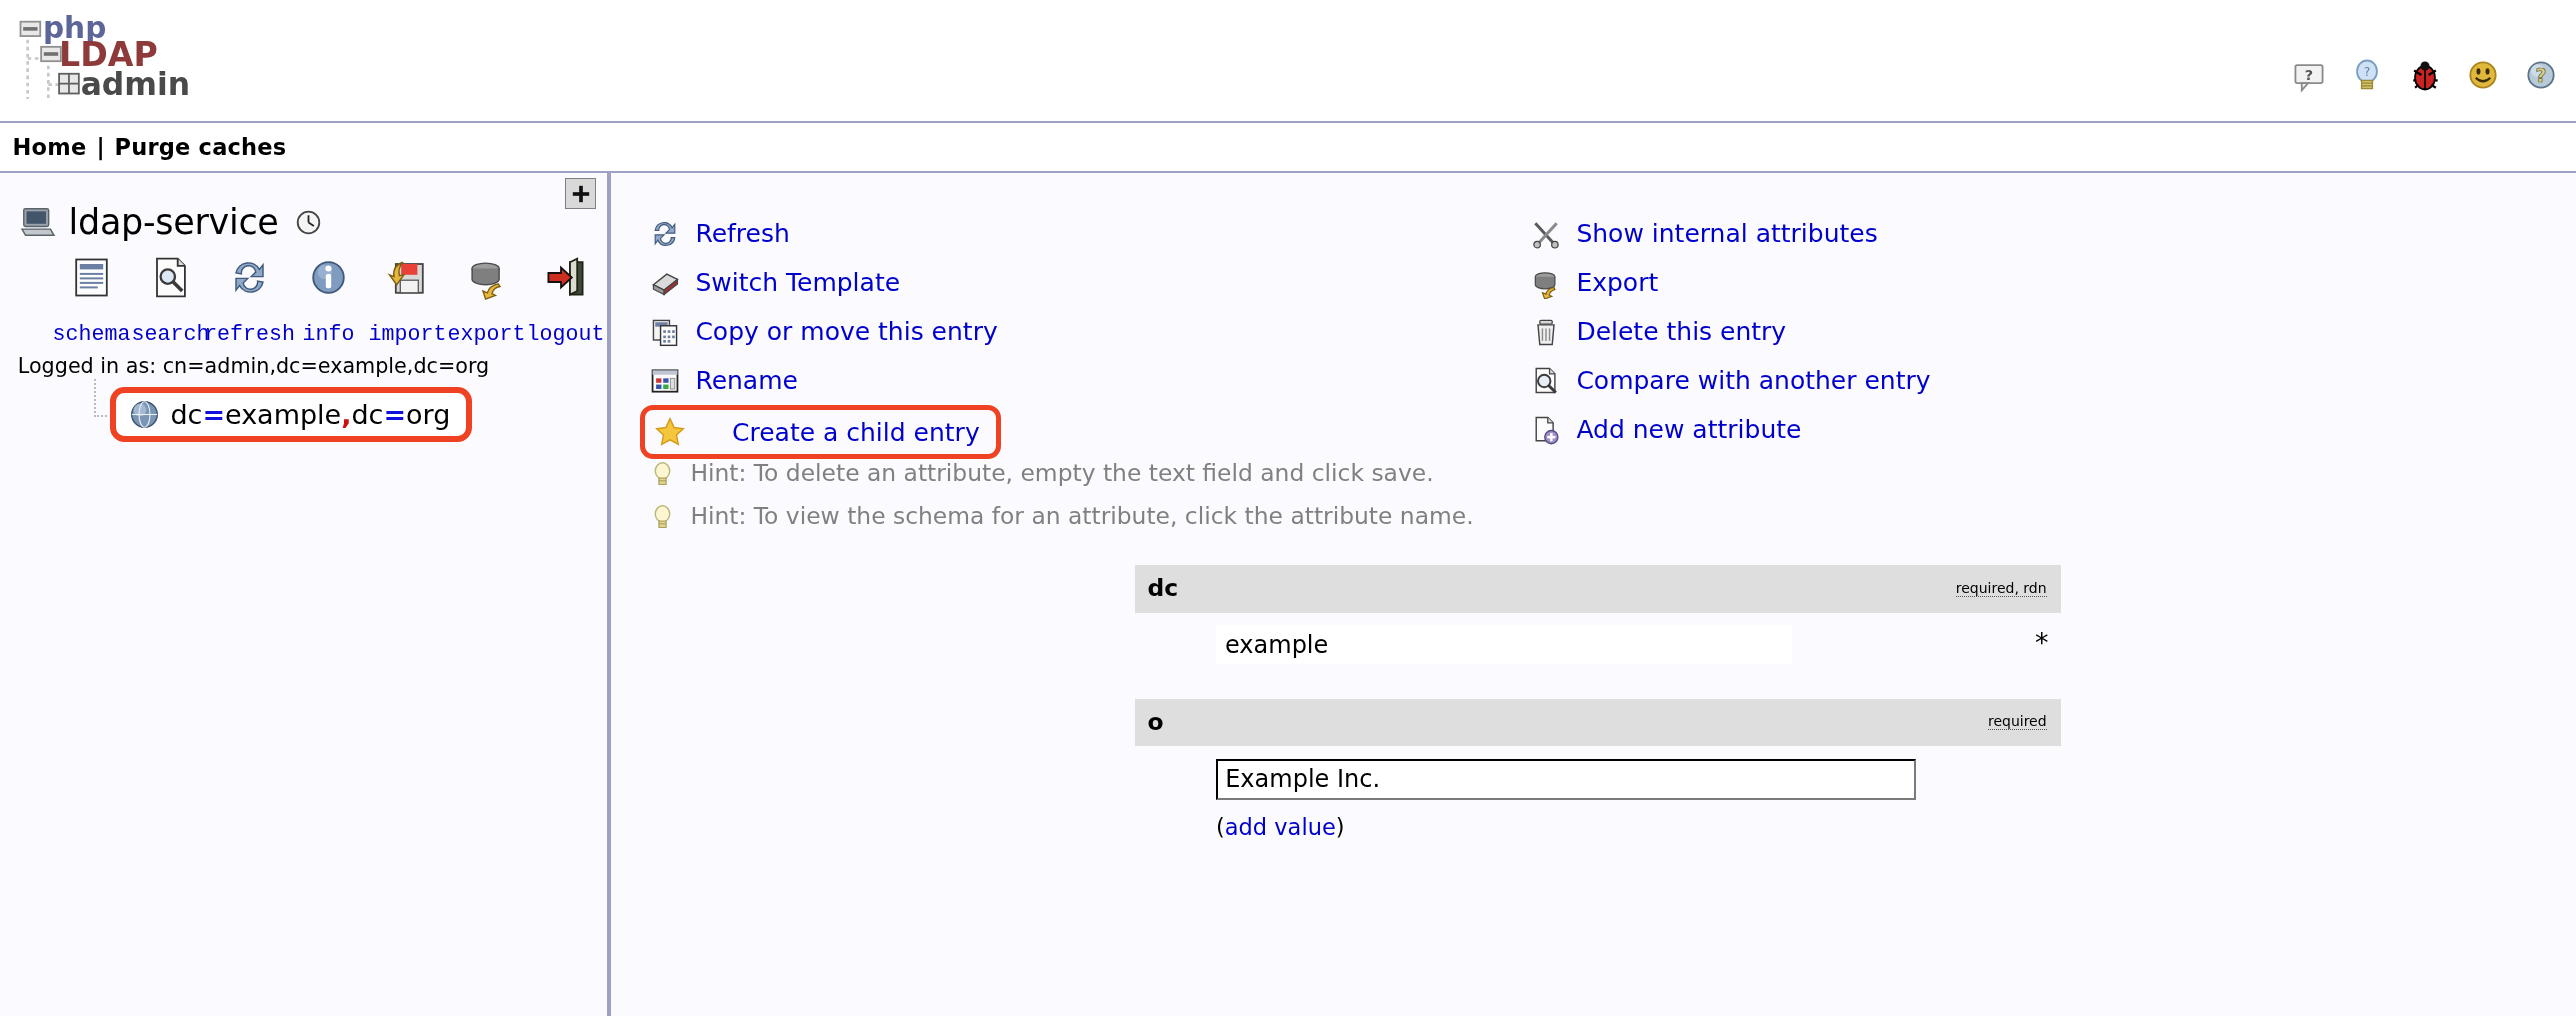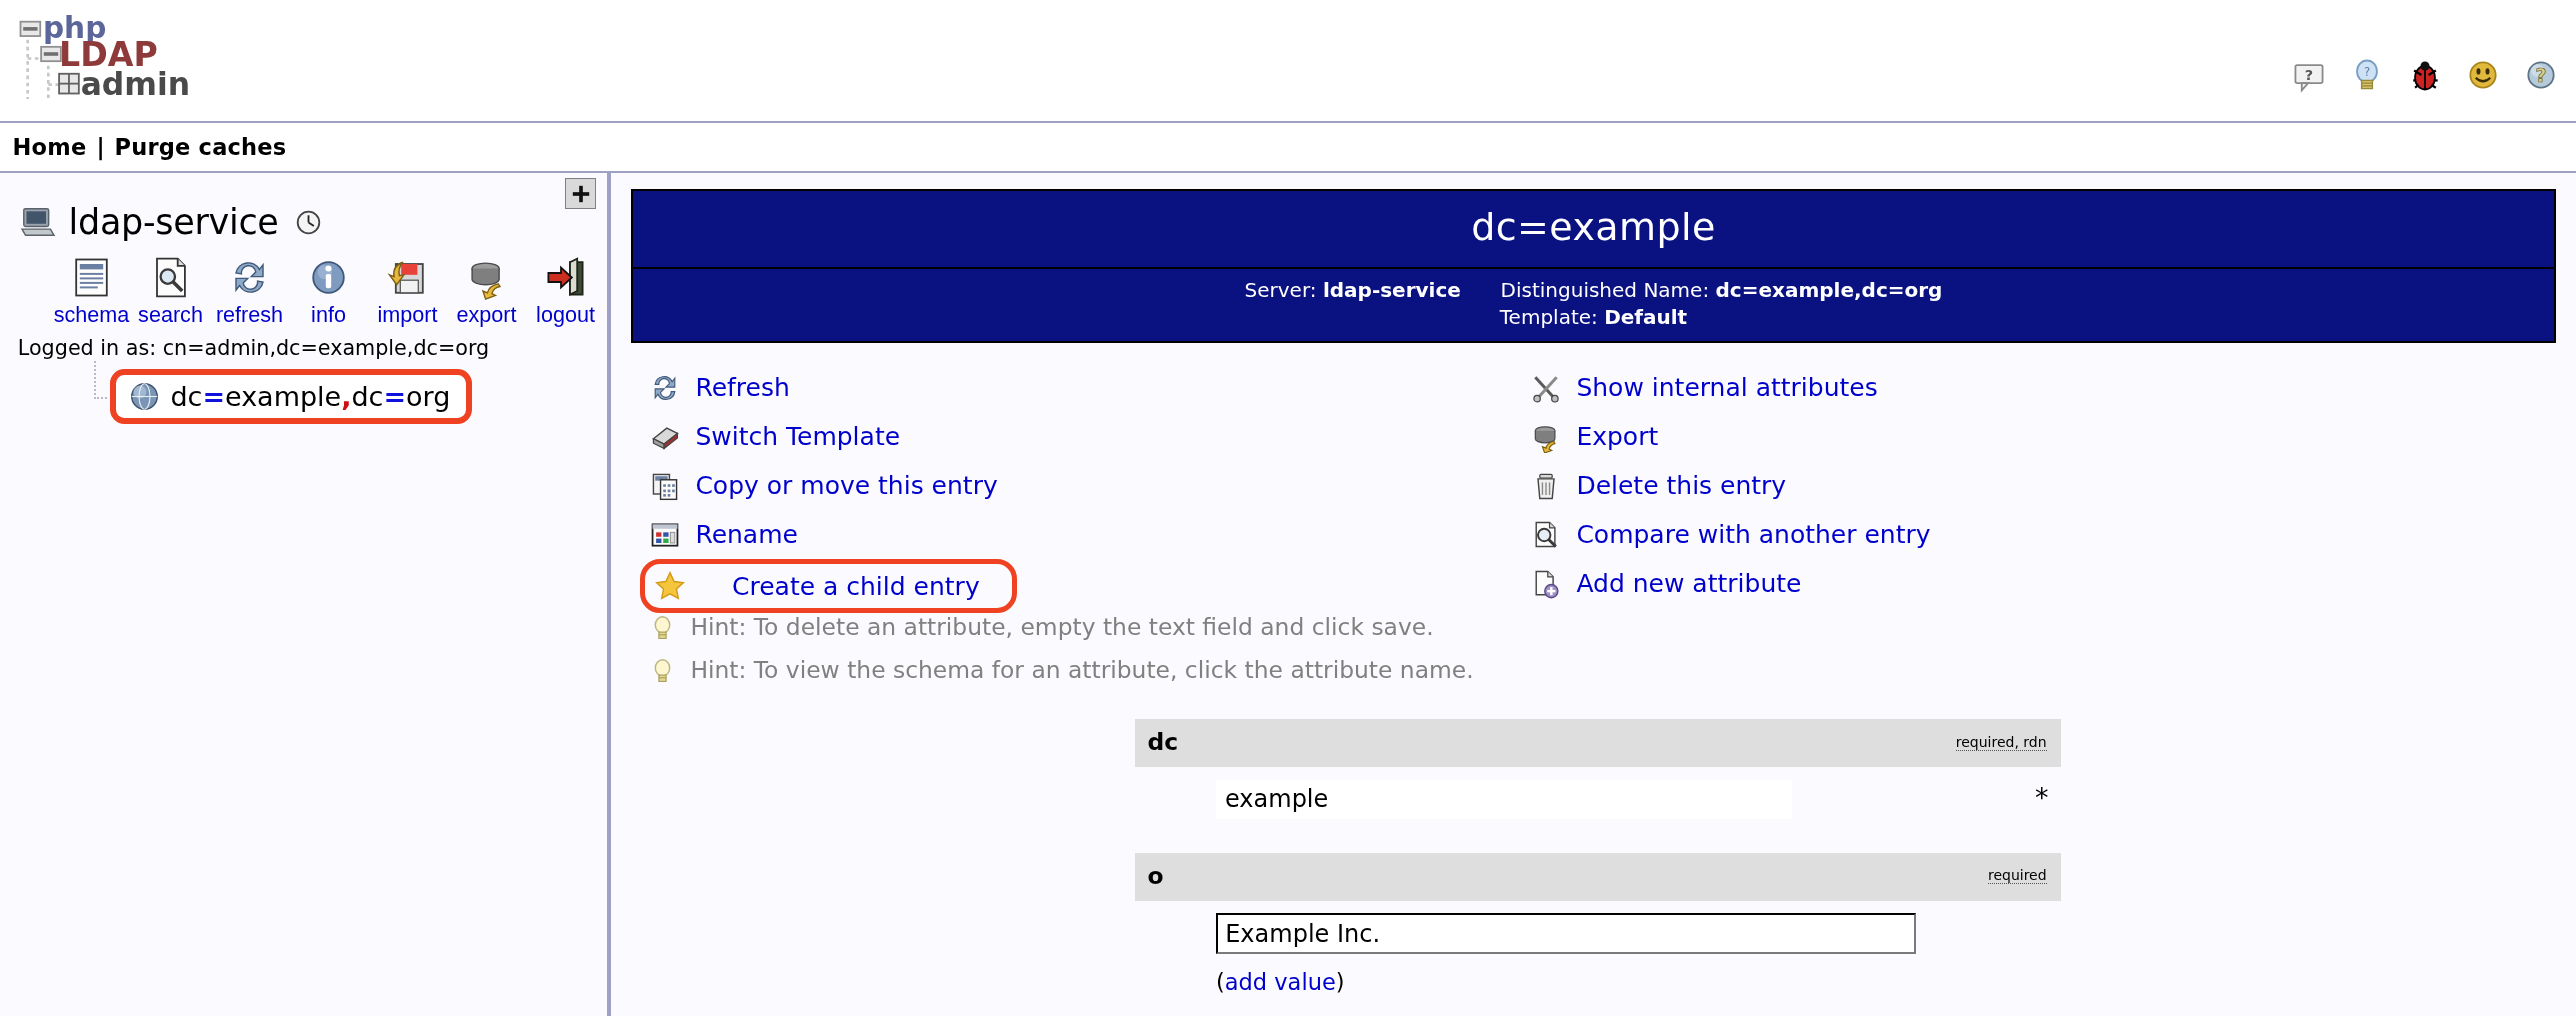--- a/index.html
+++ b/index.html
@@ -108,24 +108,24 @@
   .iconbar .ib {
     width: 79px;
     display: flex;
     flex-direction: column;
     align-items: center;
     cursor: pointer;
     text-decoration: none;
   }
   .iconbar .ibimg { width: 45px; height: 45px; display: block; }
   .iconbar .iblabel {
-    margin-top: 2px;
+    margin-top: 22px;
     font-size: 21.6px;
     color: #0000cc;
-    font-family: Liberation Sans, sans-serif;
+    font-family: Liberation Mono, monospace;
   }
 
   .loggedin {
     margin-top: 8px;
     text-align: center;
     font-size: 20.7px;
     color: #000;
     padding-right: 100px;
   }
 
@@ -207,22 +207,22 @@
   .actrow .aimg { width: 32px; height: 32px; display: block; flex: 0 0 32px; }
   .actrow .alabel {
     font-size: 25px;
     color: #0000cc;
     text-decoration: none;
     white-space: nowrap;
     cursor: pointer;
   }
   .actrow.highlighted {
     border: 5.4px solid #ef4223;
-    border-radius: 20px;
-    padding: 0 32px 0 9px;
+    border-radius: 13px;
+    padding: 0 16px 0 9px;
     margin-left: -9px;
     height: 54px;
     display: inline-flex;
     width: max-content;
     gap: 46px;
   }
 
   .hintrow {
     display: flex;
     align-items: flex-start;
@@ -499,33 +499,20 @@
             <line x1="3" y1="17" x2="31" y2="17" stroke="#e8eef5" stroke-width="1.2"></line>
           </svg>
         </span>
         <span class="dntext"><span>dc</span><span class="eq">=</span><span>example</span><span class="cm">,</span><span>dc</span><span class="eq">=</span><span>org</span></span>
       </span>
     </div>
   </div>
 
   <div class="main">
 
-    <div class="entryhead">
-      <div class="title">dc=example</div>
-      <div class="subwrap">
-        <span>Server:</span>
-        <b>ldap-service</b>
-        <span class="gap"></span>
-        <span>Distinguished Name:</span>
-        <b>dc=example,dc=org</b>
-        <br>
-        <span>Template:</span>
-        <b>Default</b>
-      </div>
-    </div>
 
     <div class="actions">
 
       <div class="actcol">
 
         <div class="actrow">
           <span>
             <svg class="aimg" viewBox="0 0 36 36" xmlns="http://www.w3.org/2000/svg">
               <path d="M7 14 a10 10 0 0 1 19 -3 l3 -4 v10 h-10 l4 -4 a6 6 0 0 0 -12 1 z" fill="#8fa9c8" stroke="#41597a" stroke-width="1.3"></path>
               <path d="M29 22 a10 10 0 0 1 -19 3 l-3 4 v-10 h10 l-4 4 a6 6 0 0 0 12 -1 z" fill="#8fa9c8" stroke="#41597a" stroke-width="1.3"></path>

